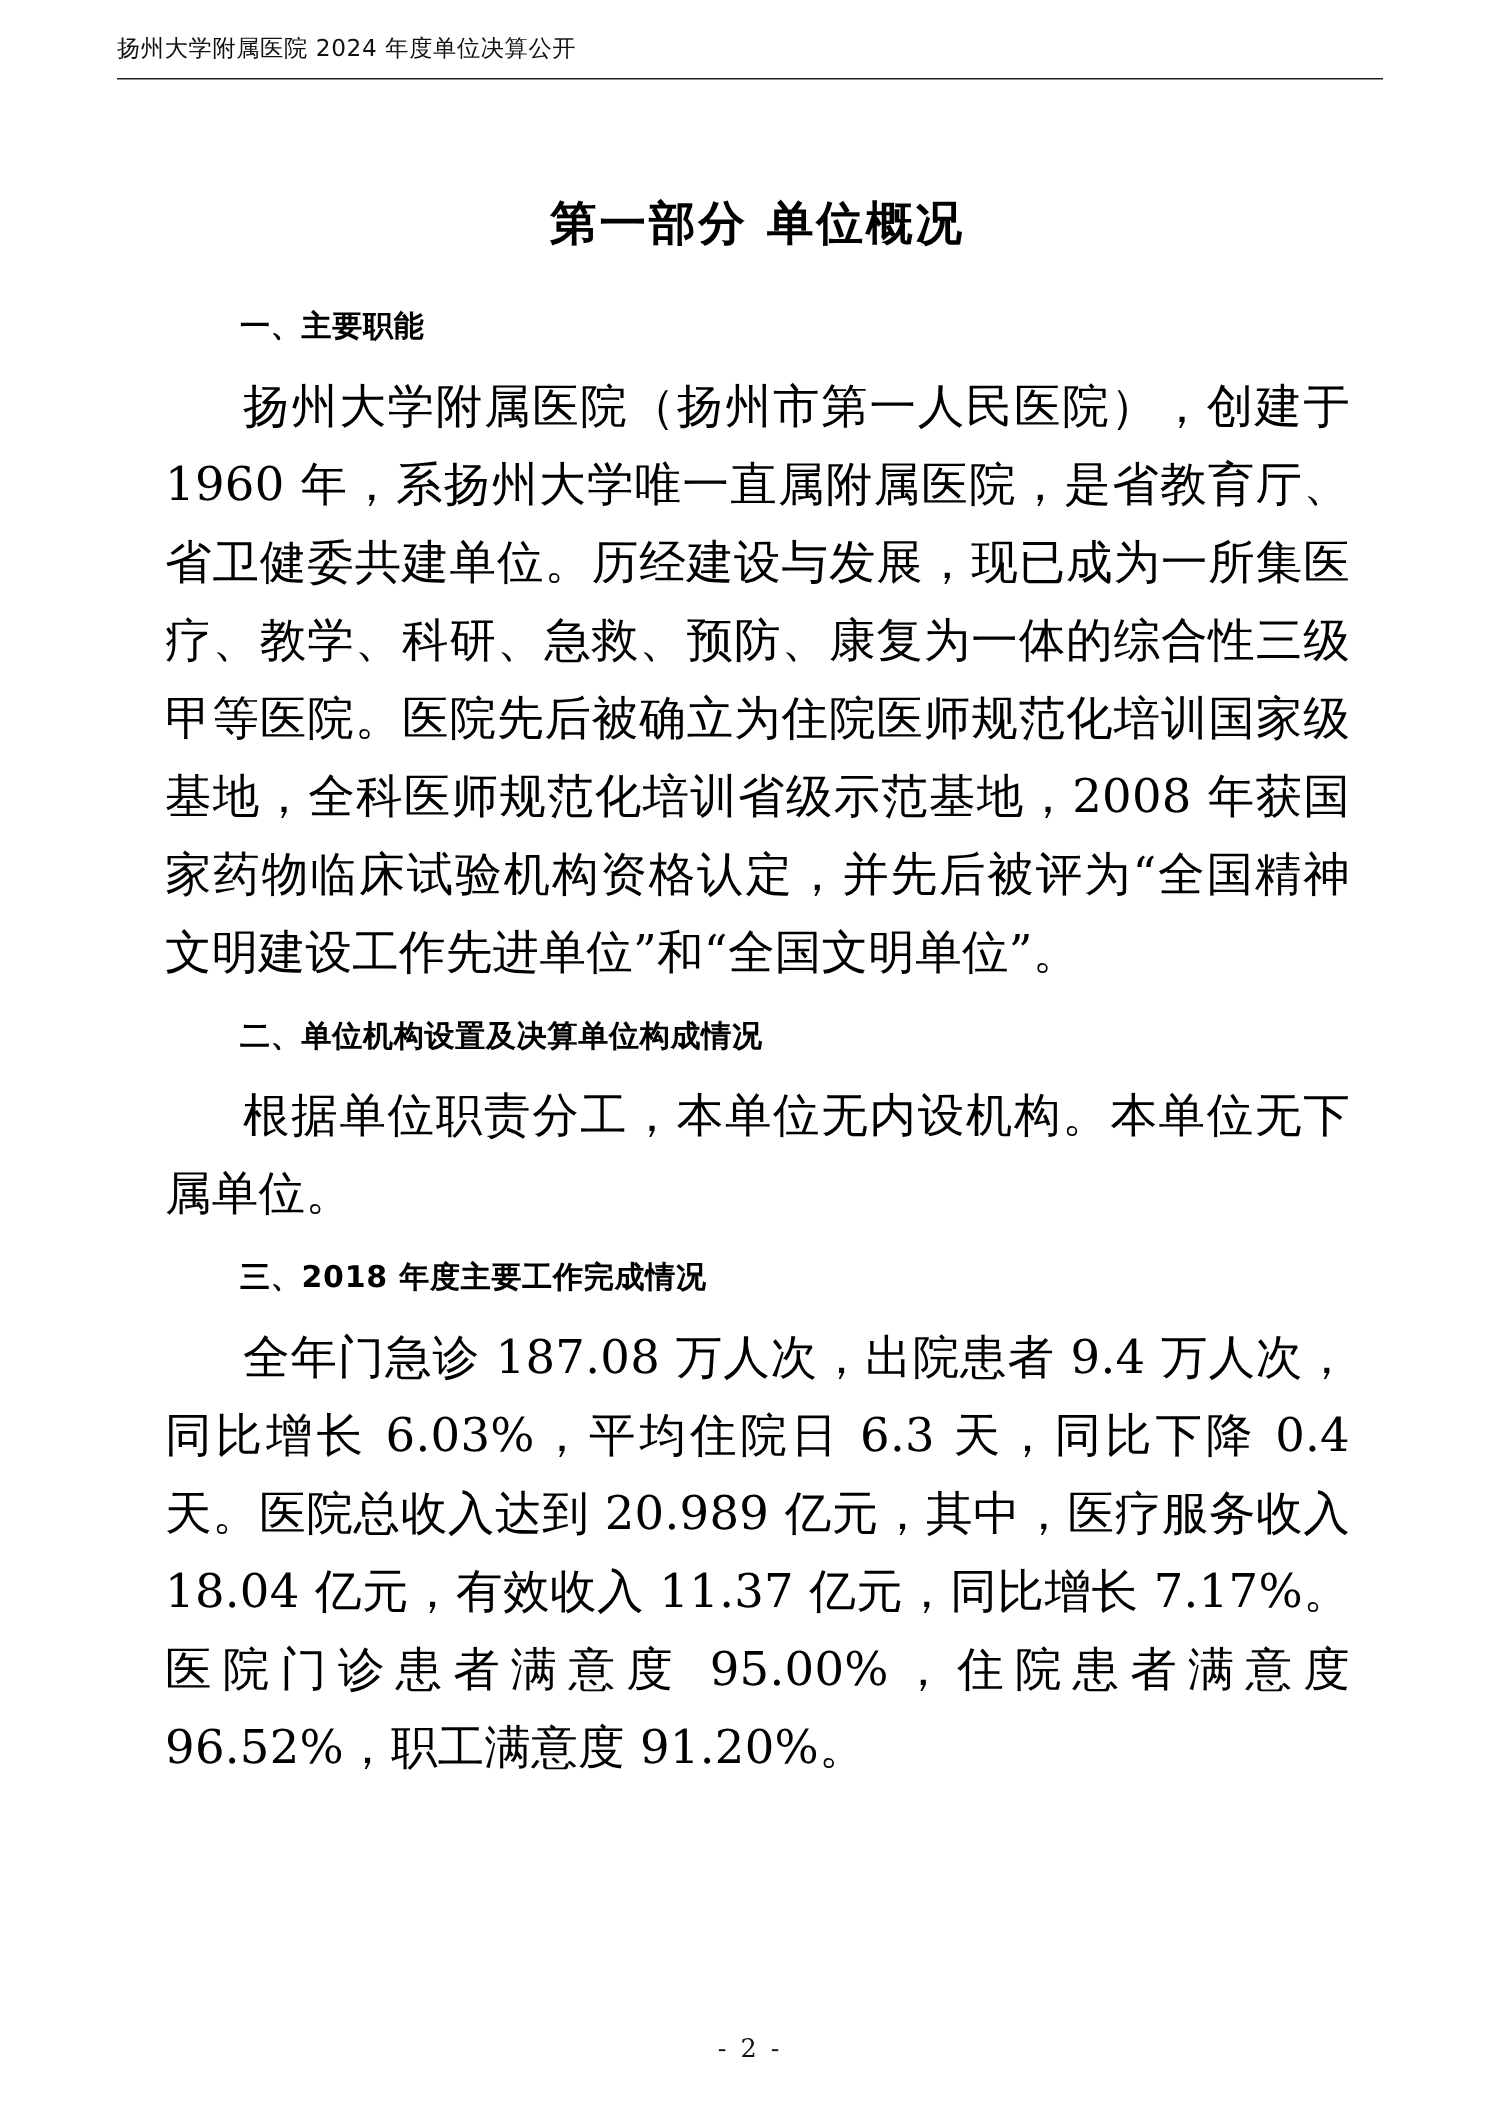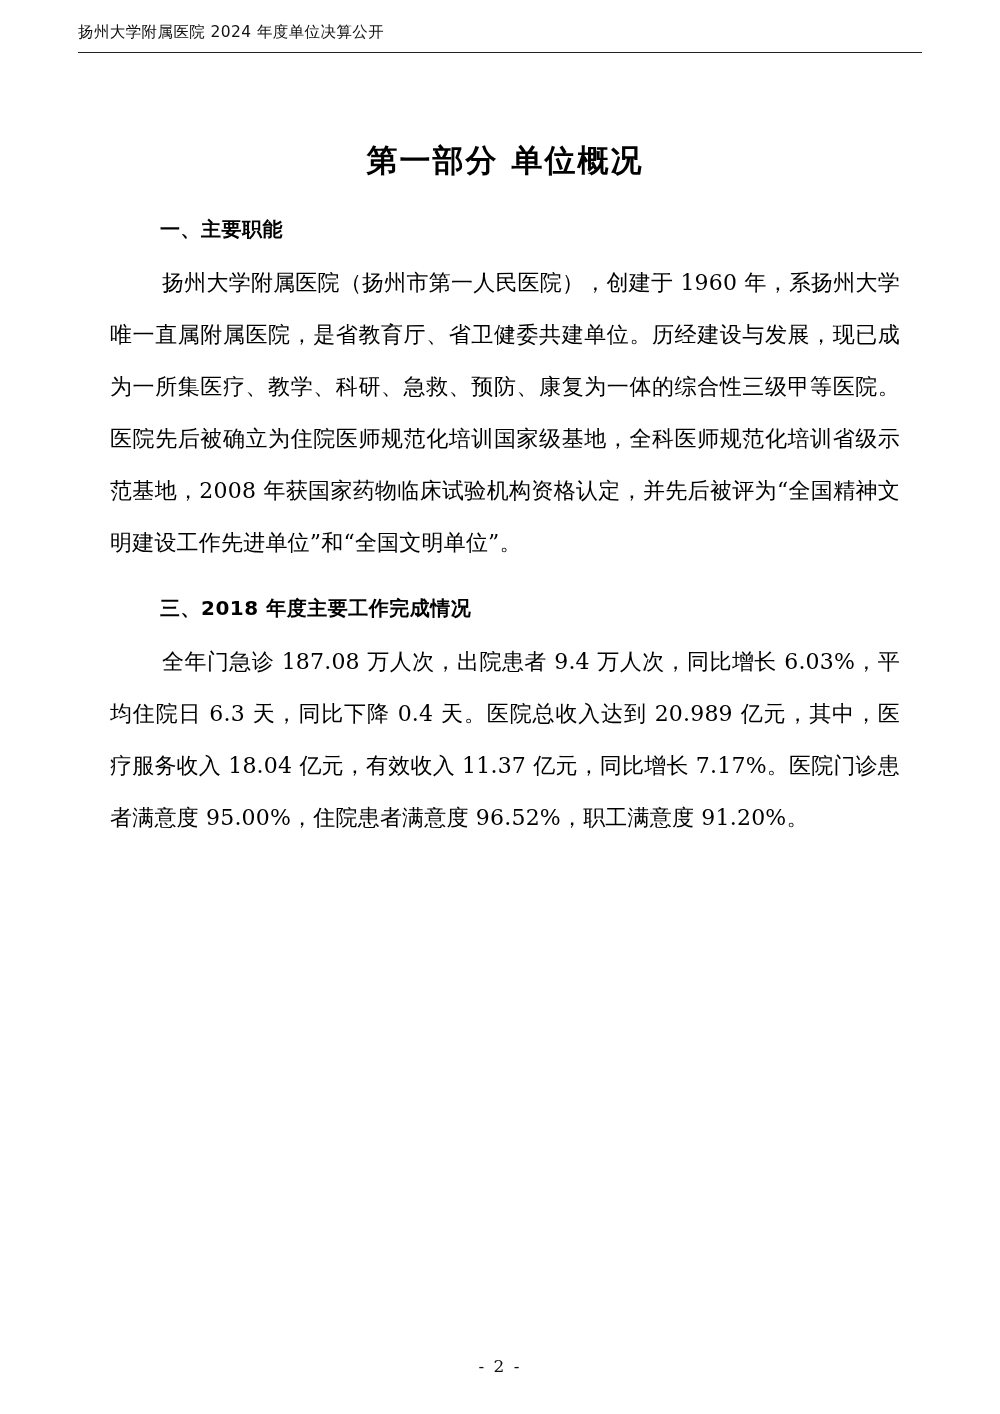--- a/index.html
+++ b/index.html
@@ -25,42 +25,42 @@
     font-size: 15.5px;
     font-family: "DejaVu Sans", "Liberation Sans", sans-serif;
     letter-spacing: 0.4px;
     color: #111;
     padding-bottom: 9px;
     border-bottom: 1.2px solid #222;
     white-space: nowrap;
   }
   .content {
     position: absolute;
-    top: 140px;
+    top: 128px;
     left: 110px;
     width: 790px;
   }
   .doc-title {
     text-align: center;
     font-size: 31px;
     font-weight: bold;
     font-family: "DejaVu Serif", "Liberation Serif", serif;
     letter-spacing: 2px;
     margin: 0 0 34px 0;
   }
   .h2 {
     font-size: 20px;
     font-weight: bold;
     font-family: "DejaVu Sans", "Liberation Sans", sans-serif;
     margin: 0 0 14px 0;
     text-indent: 50px;
     letter-spacing: 0.5px;
   }
   p.body {
-    font-size: 22px;
+    font-size: 31px;
     line-height: 52px;
     margin: 0 0 6px 0;
     text-indent: 52px;
     text-align: justify;
     text-justify: inter-ideograph;
     letter-spacing: 0.2px;
   }
   .spacer-sm { height: 10px; }
   .footer {
     position: absolute;
@@ -83,20 +83,22 @@
 
   <div class="content">
 
     <h1 class="doc-title">第一部分  单位概况</h1>
 
     <h2 class="h2">一、主要职能</h2>
     <p class="body">扬州大学附属医院（扬州市第一人民医院），创建于 1960 年，系扬州大学唯一直属附属医院，是省教育厅、省卫健委共建单位。历经建设与发展，现已成为一所集医疗、教学、科研、急救、预防、康复为一体的综合性三级甲等医院。医院先后被确立为住院医师规范化培训国家级基地，全科医师规范化培训省级示范基地，2008 年获国家药物临床试验机构资格认定，并先后被评为“全国精神文明建设工作先进单位”和“全国文明单位”。</p>
 
     <div class="spacer-sm"></div>
 
+    <h2 class="h2">二、单位机构设置及决算单位构成情况</h2>
+    <p class="body">根据单位职责分工，本单位无内设机构。本单位无下属单位。</p>
 
     <div class="spacer-sm"></div>
 
     <h2 class="h2">三、2018 年度主要工作完成情况</h2>
     <p class="body">全年门急诊 187.08 万人次，出院患者 9.4 万人次，同比增长 6.03%，平均住院日 6.3 天，同比下降 0.4 天。医院总收入达到 20.989 亿元，其中，医疗服务收入 18.04 亿元，有效收入 11.37 亿元，同比增长 7.17%。医院门诊患者满意度 95.00%，住院患者满意度 96.52%，职工满意度 91.20%。</p>
 
   </div>
 
   <div class="footer">- 2 -</div>
 

